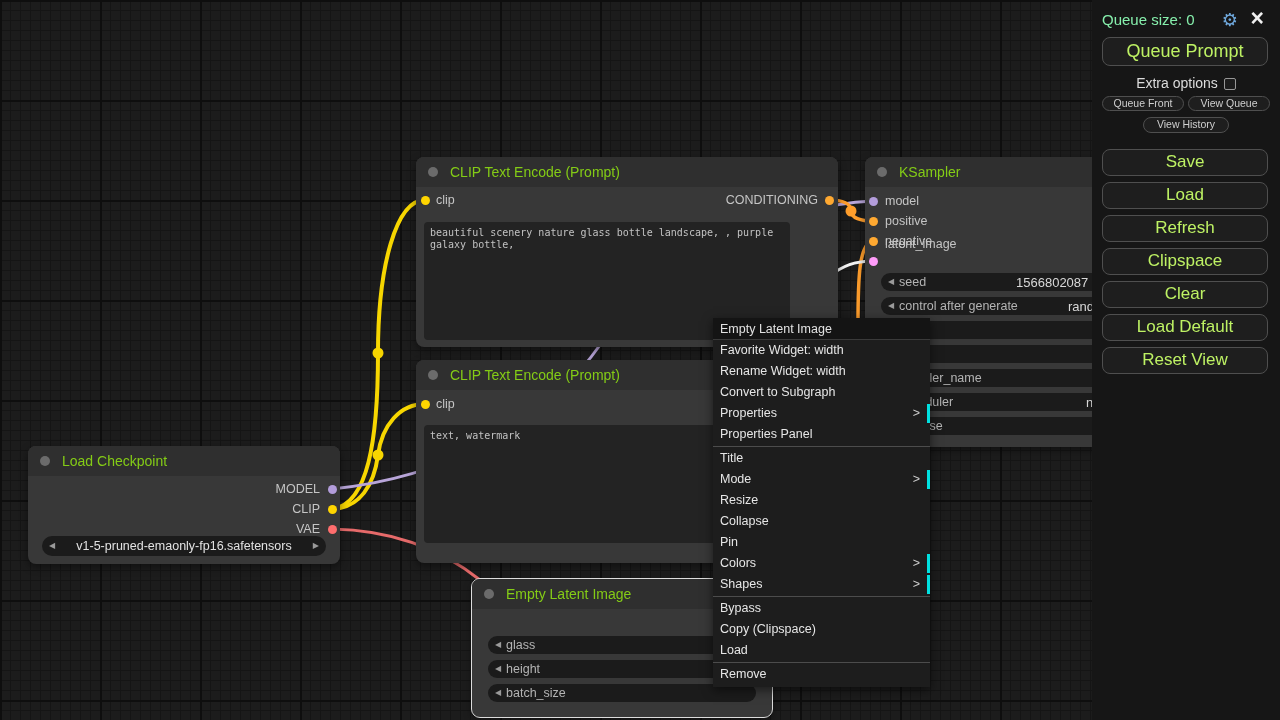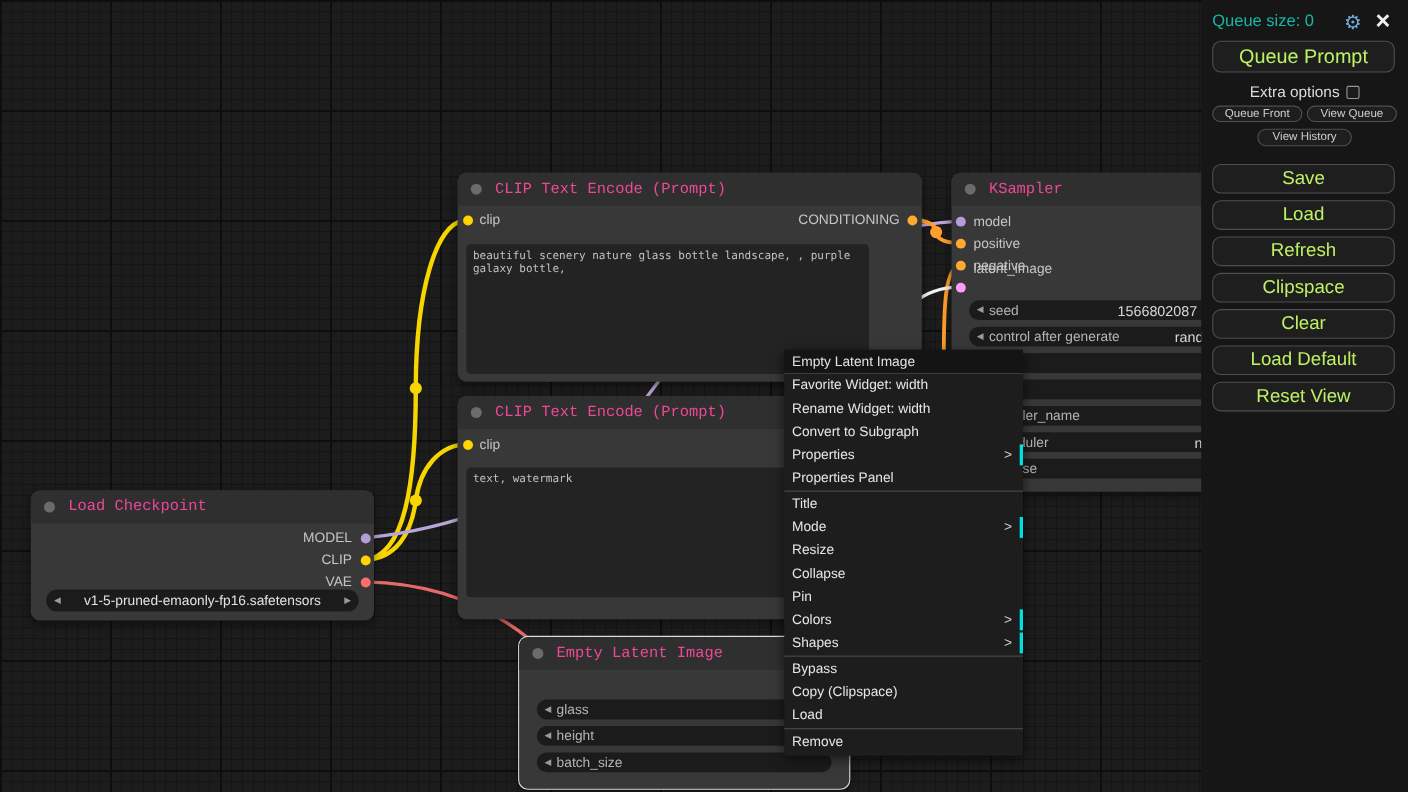--- a/index.html
+++ b/index.html
@@ -22,22 +22,22 @@
   
   .node {
     position:absolute; z-index:2;
     background:#383838; border-radius:8px;
     box-shadow:0 3px 8px rgba(0,0,0,.45);
     color:#c9c9c9;
   }
   .node.selected { outline:1.5px solid #dcdcdc; }
   .node-title {
     position:relative; height:30px; background:#2f2f2f;
-    border-radius:8px 8px 0 0; color:#ec4899; font-size:14px;
-    line-height:30px; padding-left:34px; white-space:nowrap; overflow:hidden;font-family:Liberation Mono, monospace;
+    border-radius:8px 8px 0 0; color:#84cc16; font-size:14px;
+    line-height:30px; padding-left:34px; white-space:nowrap; overflow:hidden;
   }
   .collapse-dot {
     position:absolute; left:12px; top:10px; width:10px; height:10px;
     border-radius:50%; background:#6b6b6b;
   }
   .slot-dot { position:absolute; width:9px; height:9px; border-radius:50%; }
   .slot-label { position:absolute; font-size:12.5px; color:#c5c5c5; white-space:nowrap; }
   .slot-label.out { text-align:right; }
 
   .textarea {
@@ -72,21 +72,21 @@
   .ctx-item .sub-bar { position:absolute; right:0; top:1px; bottom:1px; width:3px; background:#00e0e0; }
   .ctx-item.disabled { color:#7d7464; }
   .ctx-sep { height:1px; background:#4c4c4c; margin:1px 0; }
 
   
   .side-panel {
     position:absolute; left:1092px; top:0; width:188px; height:720px;
     background:#161616; z-index:4; color:#d9d9d9;
   }
   .queue-row { position:absolute; left:10px; right:8px; top:8px; height:24px; }
-  .queue-size { font-size:15px; color:#14b8a6; line-height:24px; }
+  .queue-size { font-size:15px; color:#86efac; line-height:24px; }
   .gear { position:absolute; right:34px; top:1px; font-size:18px; color:#6fa8dc; cursor:pointer; }
   .closex { position:absolute; right:8px; top:-3px; font-size:23px; color:#f0f0f0; cursor:pointer; font-weight:bold; }
 
   .btn {
     position:absolute; left:10px; width:166px; background:#1e1e1e;
     border:1.5px solid #4f4f4f; border-radius:8px; color:#bef264;
     text-align:center; cursor:pointer;
   }
   .btn-queue { top:37px; height:29px; font-size:18px; line-height:26px; }
   .btn-big { height:27px; font-size:17px; line-height:24px; }

